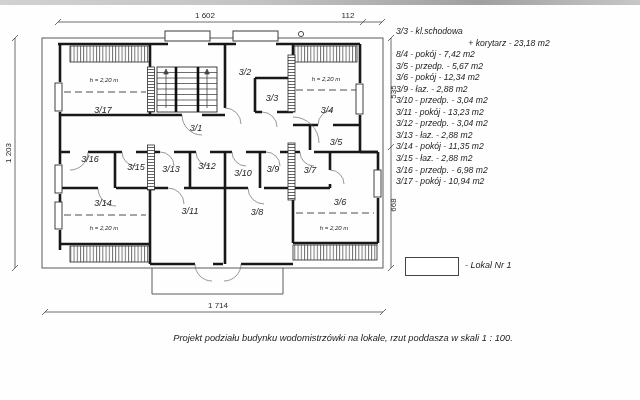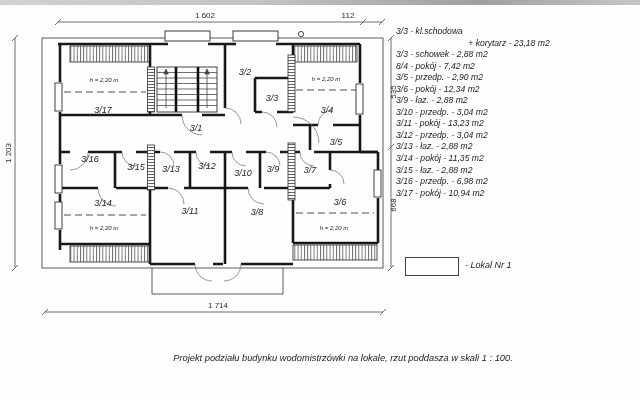--- a/index.html
+++ b/index.html
@@ -34,21 +34,20 @@
   }
   .legend-key .box{
     position:absolute;left:0;top:0;width:52px;height:17px;
     border:1px solid #444;background:#fff;
   }
   .legend-key .lbl{position:absolute;left:60px;top:3px;}
   .caption{
     position:absolute;left:158px;top:333px;width:370px;
     font-style:italic;font-size:9.3px;color:#222;text-align:center;
     white-space:nowrap;
-    margin-top:20px;
   }
 </style>
 </head>
 <body>
 
 <div class="scan-edge"></div>
 
 <svg width="640" height="400" viewBox="0 0 640 400" style="position:absolute;left:0;top:0;">
   <defs>
     <pattern id="hatchV" width="3.2" height="16" patternUnits="userSpaceOnUse">
@@ -222,23 +221,22 @@
     <text class="dim-lbl" x="11" y="153" text-anchor="middle" transform="rotate(-90 11 153)">1 203</text>
     <text class="dim-lbl" x="396" y="92" text-anchor="middle" transform="rotate(-90 396 92)">535</text>
     <text class="dim-lbl" x="396" y="205" text-anchor="middle" transform="rotate(-90 396 205)">668</text>
     <text class="dim-lbl" x="218" y="308" text-anchor="middle">1 714</text>
   </g>
 </svg>
 
 <div class="legend">
   <div>3/3 - kl.schodowa</div>
   <div class="indent">+ korytarz - 23,18 m2</div>
-  <div>3/3 - schowek - 2,88 m2</div>
   <div>8/4 - pokój - 7,42 m2</div>
-  <div>3/5 - przedp. - 2,90 m2</div>
+  <div>3/5 - przedp. - 5,67 m2</div>
   <div>3/6 - pokój - 12,34 m2</div>
   <div>3/9 - łaz. - 2,88 m2</div>
   <div>3/10 - przedp. - 3,04 m2</div>
   <div>3/11 - pokój - 13,23 m2</div>
   <div>3/12 - przedp. - 3,04 m2</div>
   <div>3/13 - łaz. - 2,88 m2</div>
   <div>3/14 - pokój - 11,35 m2</div>
   <div>3/15 - łaz. - 2,88 m2</div>
   <div>3/16 - przedp. - 6,98 m2</div>
   <div>3/17 - pokój - 10,94 m2</div>

